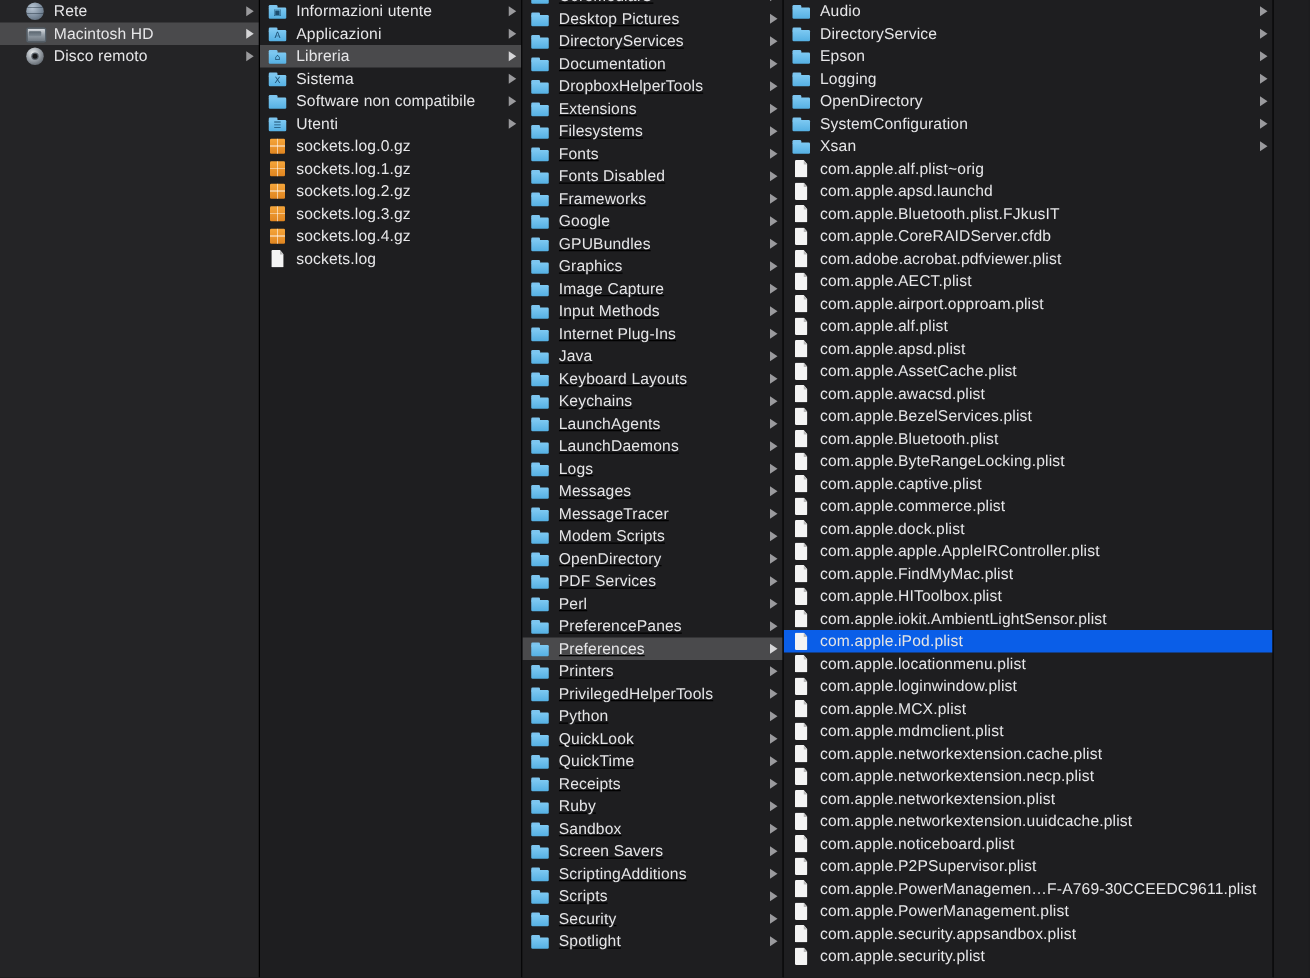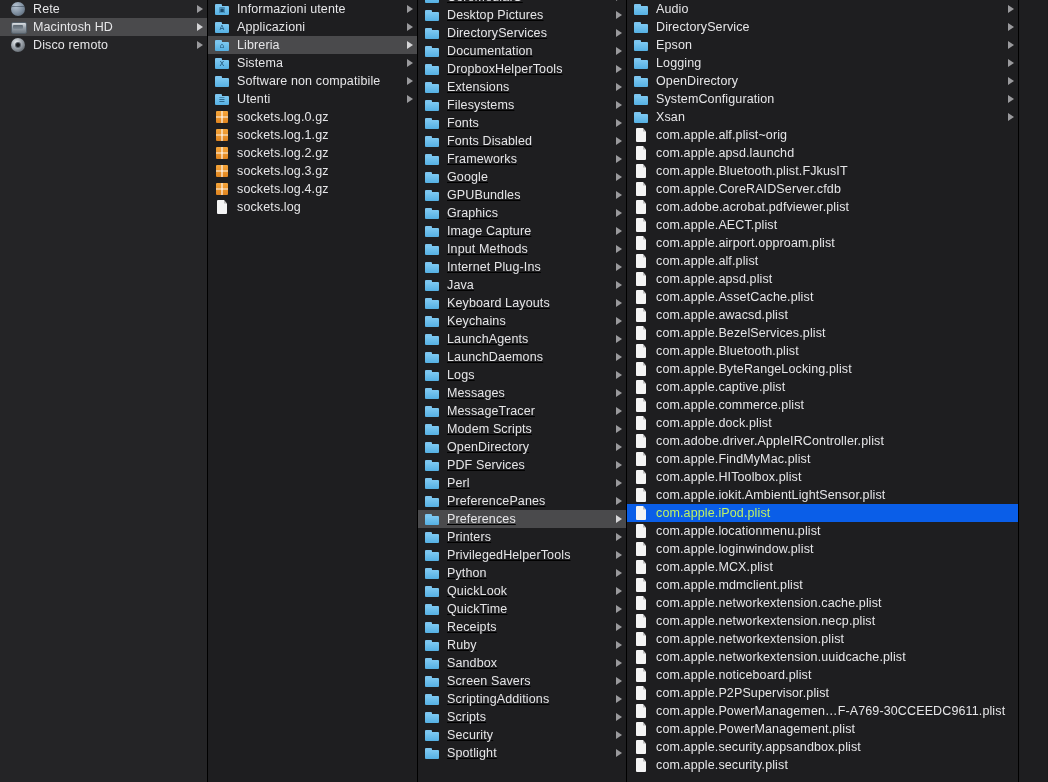--- a/index.html
+++ b/index.html
@@ -36,31 +36,31 @@
     display:flex;
     align-items:center;
     height:18px;
     padding:0 4px 0 6px;
     position:relative;
     white-space:nowrap;
     cursor:default;
   }
   .row.sel-active { background:#0a5ee8; }
   .row.sel-inactive { background:#4a4a4c; }
-  .sidebar .row { padding-left:10px;align-items:center; }
+  .sidebar .row { padding-left:20px;align-items:center; }
 
   .label {
     font-size:12.5px;
     color:#e6e6e8;
     letter-spacing:0.01em;
     overflow:hidden;
     text-overflow:ellipsis;
     flex:1 1 auto;
   }
-  .row.sel-active .label { color:#bef264; }
+  .row.sel-active .label { color:#e5e5e5; }
 
   .ico {
     flex:0 0 auto;
     width:16px; height:16px;
     margin-right:7px;
     position:relative;
     display:inline-block;
   }
 
   
@@ -585,21 +585,21 @@
         <div class="row">
           <span class="ico doc"></span>
           <span class="label">com.apple.commerce.plist</span>
         </div>
         <div class="row">
           <span class="ico doc"></span>
           <span class="label">com.apple.dock.plist</span>
         </div>
         <div class="row">
           <span class="ico doc"></span>
-          <span class="label">com.adobe.driver.AppleIRController.plist</span>
+          <span class="label">com.apple.apple.AppleIRController.plist</span>
         </div>
         <div class="row">
           <span class="ico doc"></span>
           <span class="label">com.apple.FindMyMac.plist</span>
         </div>
         <div class="row">
           <span class="ico doc"></span>
           <span class="label">com.apple.HIToolbox.plist</span>
         </div>
         <div class="row">

